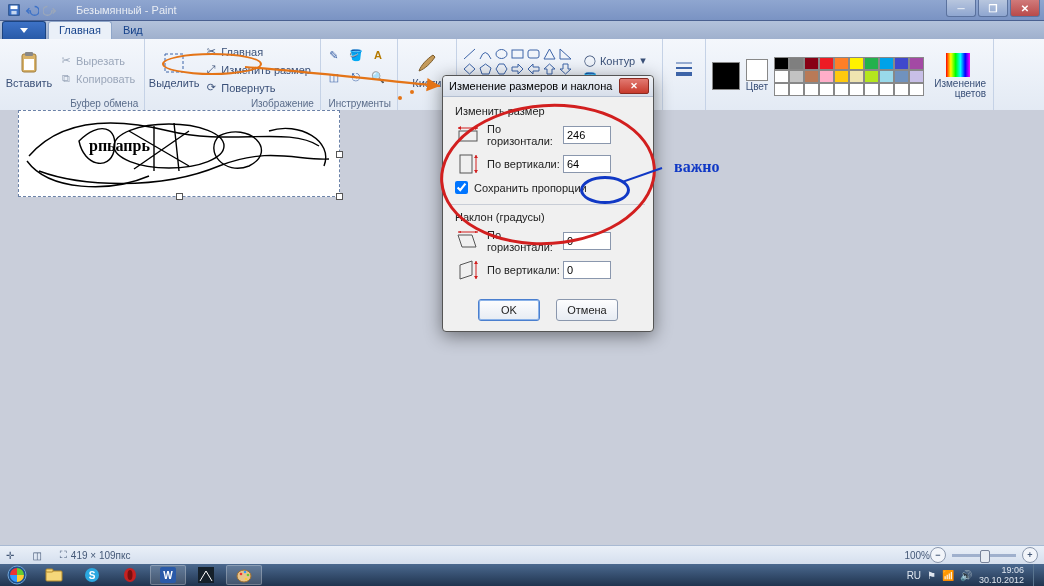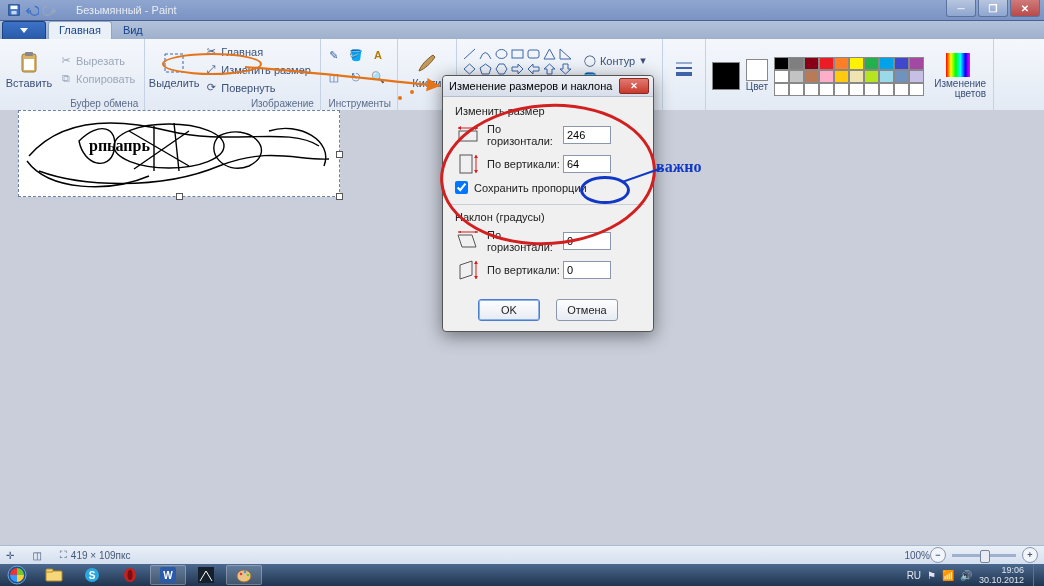--- a/index.html
+++ b/index.html
@@ -500,21 +500,21 @@
     </defs>
     <path d="M5 5 C70 10,140 18,200 24" fill="none" stroke="#e47417" stroke-width="2.2" marker-end="url(#ah)"></path>
     <circle cx="160" cy="36" r="2" fill="#e47417"></circle>
     <circle cx="172" cy="30" r="2" fill="#e47417"></circle>
   </svg>
 <div class="annot-ellipse-red" style="left:440px;top:104px;width:210px;height:135px;transform:rotate(-4deg)"></div>
 <div class="annot-ellipse-blue" style="left:580px;top:176px;width:44px;height:22px"></div>
 <svg style="position:absolute;left:622px;top:164px;width:45px;height:20px;pointer-events:none">
     <line x1="0" y1="18" x2="40" y2="4" stroke="#1038c5" stroke-width="2"></line>
   </svg>
-<div class="annot-text-blue" style="left:656px;top:158px">важно</div>
+<div class="annot-text-blue" style="left:674px;top:158px">важно</div>
 
 <div class="statusbar">
   <div class="seg">
       <span>✛</span>
     </div>
   <div class="seg">
       <span>◫</span>
     </div>
   <div class="seg">
       <span>⛶</span>

